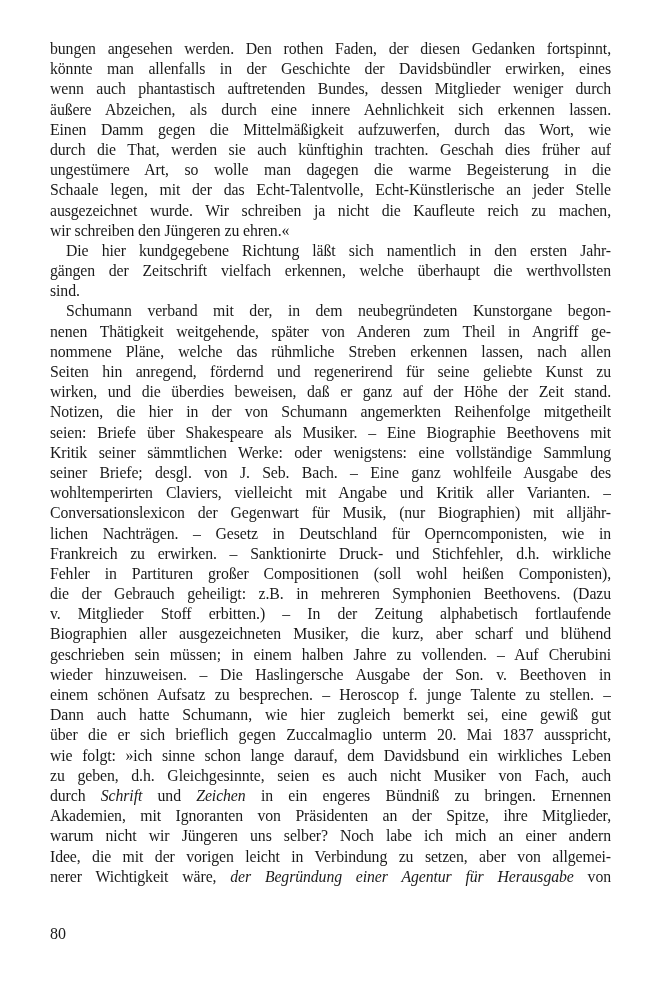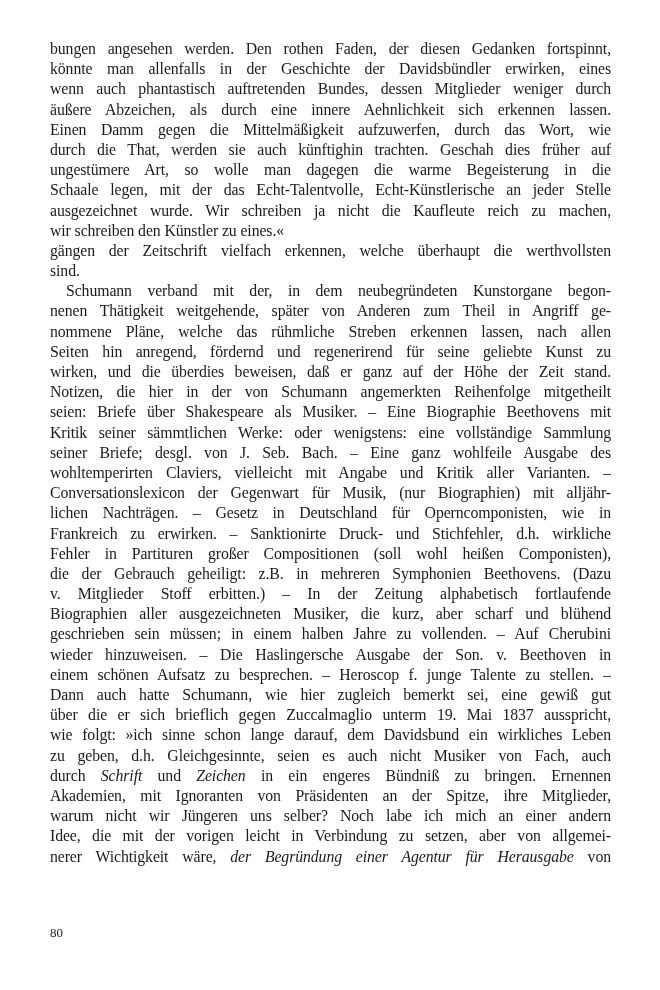--- a/index.html
+++ b/index.html
@@ -30,40 +30,41 @@
   .line.justify {
     text-align: justify;
     text-align-last: justify;
   }
   .line.plain { text-align: left; }
   .line.indent { text-indent: 16px; }
   .it { font-style: italic; }
   .page-number {
     position: absolute;
     left: 50px; top: 925px;
-    font-size: 13px;
+    font-size: 16px;
     color: var(--fg, #1a1a1a);
     text-align: right;
   }
 </style>
 </head>
 <body>
 
 <div class="page">
   <div class="text-block">
       <div class="line justify"><span>bungen angesehen werden. Den rothen Faden, der diesen Gedanken fortspinnt,</span></div>
       <div class="line justify"><span>könnte man allenfalls in der Geschichte der Davidsbündler erwirken, eines</span></div>
       <div class="line justify"><span>wenn auch phantastisch auftretenden Bundes, dessen Mitglieder weniger durch</span></div>
       <div class="line justify"><span>äußere Abzeichen, als durch eine innere Aehnlichkeit sich erkennen lassen.</span></div>
       <div class="line justify"><span>Einen Damm gegen die Mittelmäßigkeit aufzuwerfen, durch das Wort, wie</span></div>
       <div class="line justify"><span>durch die That, werden sie auch künftighin trachten. Geschah dies früher auf</span></div>
       <div class="line justify"><span>ungestümere Art, so wolle man dagegen die warme Begeisterung in die</span></div>
       <div class="line justify"><span>Schaale legen, mit der das Echt-Talentvolle, Echt-Künstlerische an jeder Stelle</span></div>
       <div class="line justify"><span>ausgezeichnet wurde. Wir schreiben ja nicht die Kaufleute reich zu machen,</span></div>
-      <div class="line plain"><span>wir schreiben den Künstler zu eines.«</span></div>
+      <div class="line plain"><span>wir schreiben den Jüngeren zu ehren.«</span></div>
+      <div class="line justify indent"><span>Die hier kundgegebene Richtung läßt sich namentlich in den ersten Jahr-</span></div>
       <div class="line justify"><span>gängen der Zeitschrift vielfach erkennen, welche überhaupt die werthvollsten</span></div>
       <div class="line plain"><span>sind.</span></div>
       <div class="line justify indent"><span>Schumann verband mit der, in dem neubegründeten Kunstorgane begon-</span></div>
       <div class="line justify"><span>nenen Thätigkeit weitgehende, später von Anderen zum Theil in Angriff ge-</span></div>
       <div class="line justify"><span>nommene Pläne, welche das rühmliche Streben erkennen lassen, nach allen</span></div>
       <div class="line justify"><span>Seiten hin anregend, fördernd und regenerirend für seine geliebte Kunst zu</span></div>
       <div class="line justify"><span>wirken, und die überdies beweisen, daß er ganz auf der Höhe der Zeit stand.</span></div>
       <div class="line justify"><span>Notizen, die hier in der von Schumann angemerkten Reihenfolge mitgetheilt</span></div>
       <div class="line justify"><span>seien: Briefe über Shakespeare als Musiker. – Eine Biographie Beethovens mit</span></div>
       <div class="line justify"><span>Kritik seiner sämmtlichen Werke: oder wenigstens: eine vollständige Sammlung</span></div>
@@ -73,21 +74,21 @@
       <div class="line justify"><span>lichen Nachträgen. – Gesetz in Deutschland für Operncomponisten, wie in</span></div>
       <div class="line justify"><span>Frankreich zu erwirken. – Sanktionirte Druck- und Stichfehler, d.h. wirkliche</span></div>
       <div class="line justify"><span>Fehler in Partituren großer Compositionen (soll wohl heißen Componisten),</span></div>
       <div class="line justify"><span>die der Gebrauch geheiligt: z.B. in mehreren Symphonien Beethovens. (Dazu</span></div>
       <div class="line justify"><span>v. Mitglieder Stoff erbitten.) – In der Zeitung alphabetisch fortlaufende</span></div>
       <div class="line justify"><span>Biographien aller ausgezeichneten Musiker, die kurz, aber scharf und blühend</span></div>
       <div class="line justify"><span>geschrieben sein müssen; in einem halben Jahre zu vollenden. – Auf Cherubini</span></div>
       <div class="line justify"><span>wieder hinzuweisen. – Die Haslingersche Ausgabe der Son. v. Beethoven in</span></div>
       <div class="line justify"><span>einem schönen Aufsatz zu besprechen. – Heroscop f. junge Talente zu stellen. –</span></div>
       <div class="line justify"><span>Dann auch hatte Schumann, wie hier zugleich bemerkt sei, eine gewiß gut</span></div>
-      <div class="line justify"><span>über die er sich brieflich gegen Zuccalmaglio unterm 19. Mai 1837 ausspricht,</span></div>
+      <div class="line justify"><span>über die er sich brieflich gegen Zuccalmaglio unterm 20. Mai 1837 ausspricht,</span></div>
       <div class="line justify"><span>wie folgt: »ich sinne schon lange darauf, dem Davidsbund ein wirkliches Leben</span></div>
       <div class="line justify"><span>zu geben, d.h. Gleichgesinnte, seien es auch nicht Musiker von Fach, auch</span></div>
       <div class="line justify"><span>durch </span><span class="it">Schrift</span><span> und </span><span class="it">Zeichen</span><span> in ein engeres Bündniß zu bringen. Ernennen</span></div>
       <div class="line justify"><span>Akademien, mit Ignoranten von Präsidenten an der Spitze, ihre Mitglieder,</span></div>
       <div class="line justify"><span>warum nicht wir Jüngeren uns selber? Noch labe ich mich an einer andern</span></div>
       <div class="line justify"><span>Idee, die mit der vorigen leicht in Verbindung zu setzen, aber von allgemei-</span></div>
       <div class="line justify"><span>nerer Wichtigkeit wäre, </span><span class="it">der Begründung einer Agentur für Herausgabe</span><span> von</span></div>
     </div>
   <div class="page-number">80</div>
 </div>

